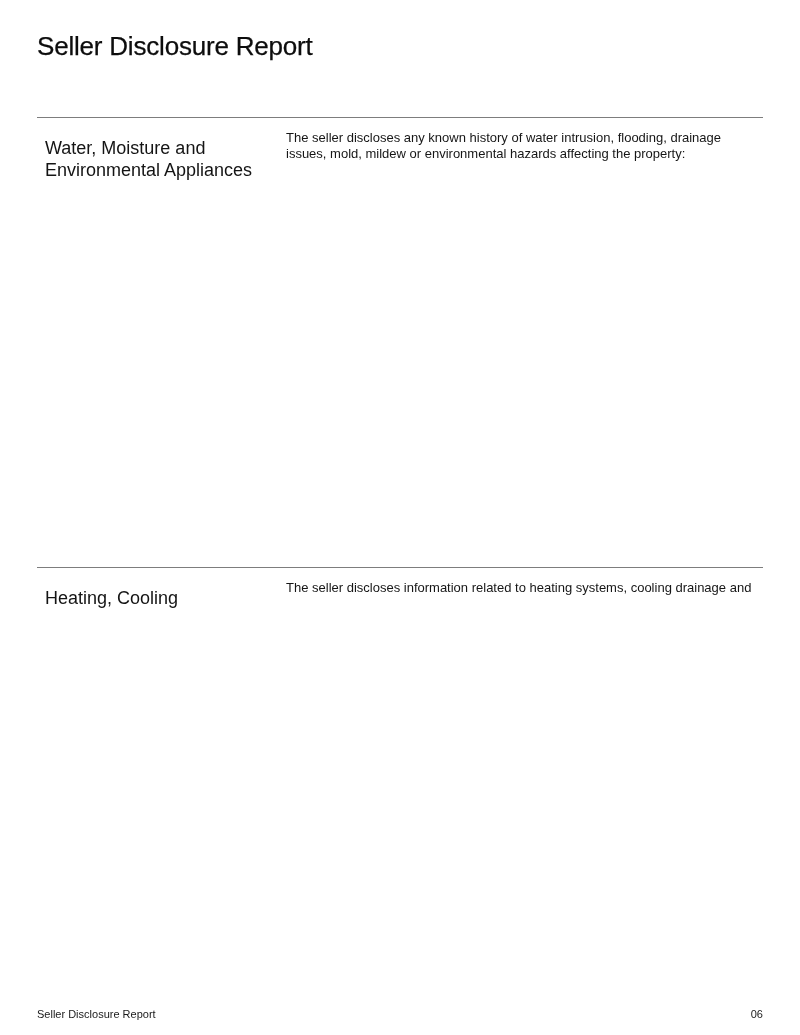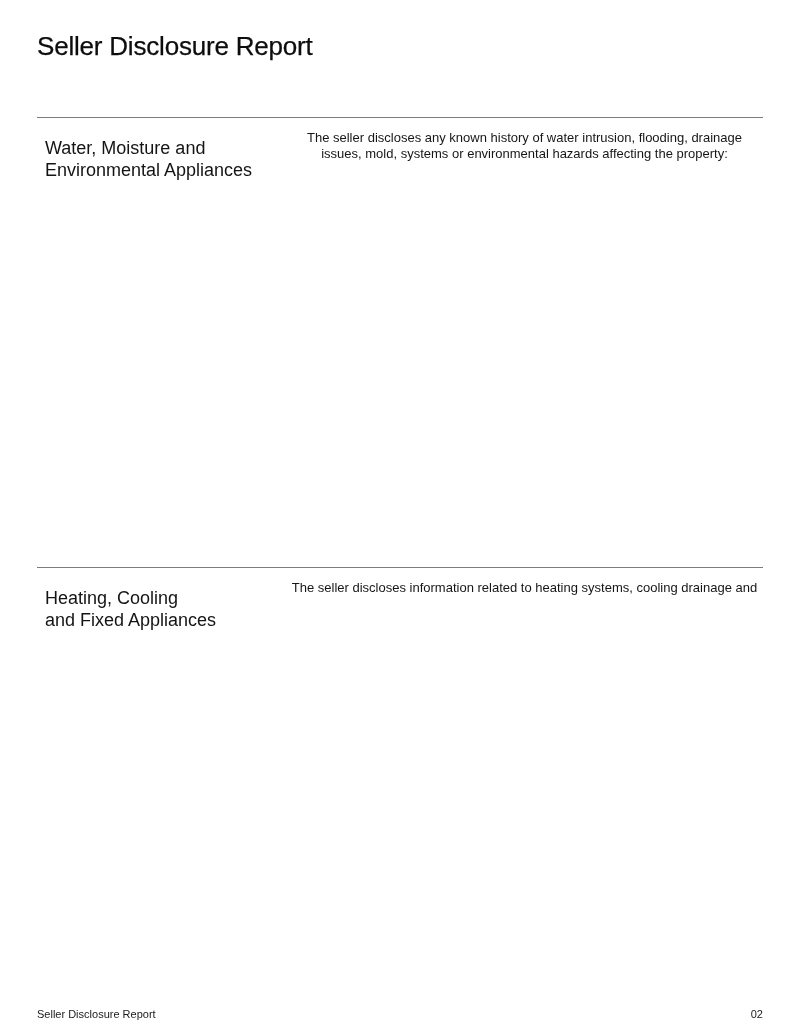--- a/index.html
+++ b/index.html
@@ -61,21 +61,20 @@
       top: 13px;
       width: 477px;
       margin: 0;
       font-size: 13px;
       line-height: 16px;
       color: #161616;
     }
     .section-body span {
       display: block;
       white-space: nowrap;
-      text-align: center;
     }
     .section-answer-area {
       position: absolute;
       left: 249px;
       top: 60px;
       width: 477px;
     }
     .footer {
       position: absolute;
       left: 37px;
@@ -103,33 +102,32 @@
 <h1 class="page-title">Seller Disclosure Report</h1>
 
 <section class="section" style="top:117px; height:453px;">
   <div class="section-rule"></div>
   <h2 class="section-heading">
     <span>Water, Moisture and</span>
     <span>Environmental Appliances</span>
   </h2>
   <p class="section-body">
     <span>The seller discloses any known history of water intrusion, flooding, drainage</span>
-    <span>issues, mold, systems or environmental hazards affecting the property:</span>
+    <span>issues, mold, mildew or environmental hazards affecting the property:</span>
   </p>
   <div class="section-answer-area" style="height:380px;"></div>
 </section>
 
 <section class="section" style="top:567px; height:420px;">
   <div class="section-rule"></div>
   <h2 class="section-heading">
     <span>Heating, Cooling</span>
-    <span>and Fixed Appliances</span>
   </h2>
   <p class="section-body">
     <span>The seller discloses information related to heating systems, cooling drainage and</span>
   </p>
   <div class="section-answer-area" style="height:350px;"></div>
 </section>
 
 <footer class="footer">
   <span class="footer-title">Seller Disclosure Report</span>
-  <span class="footer-page">02</span>
+  <span class="footer-page">06</span>
 </footer>
 
 </body></html>

